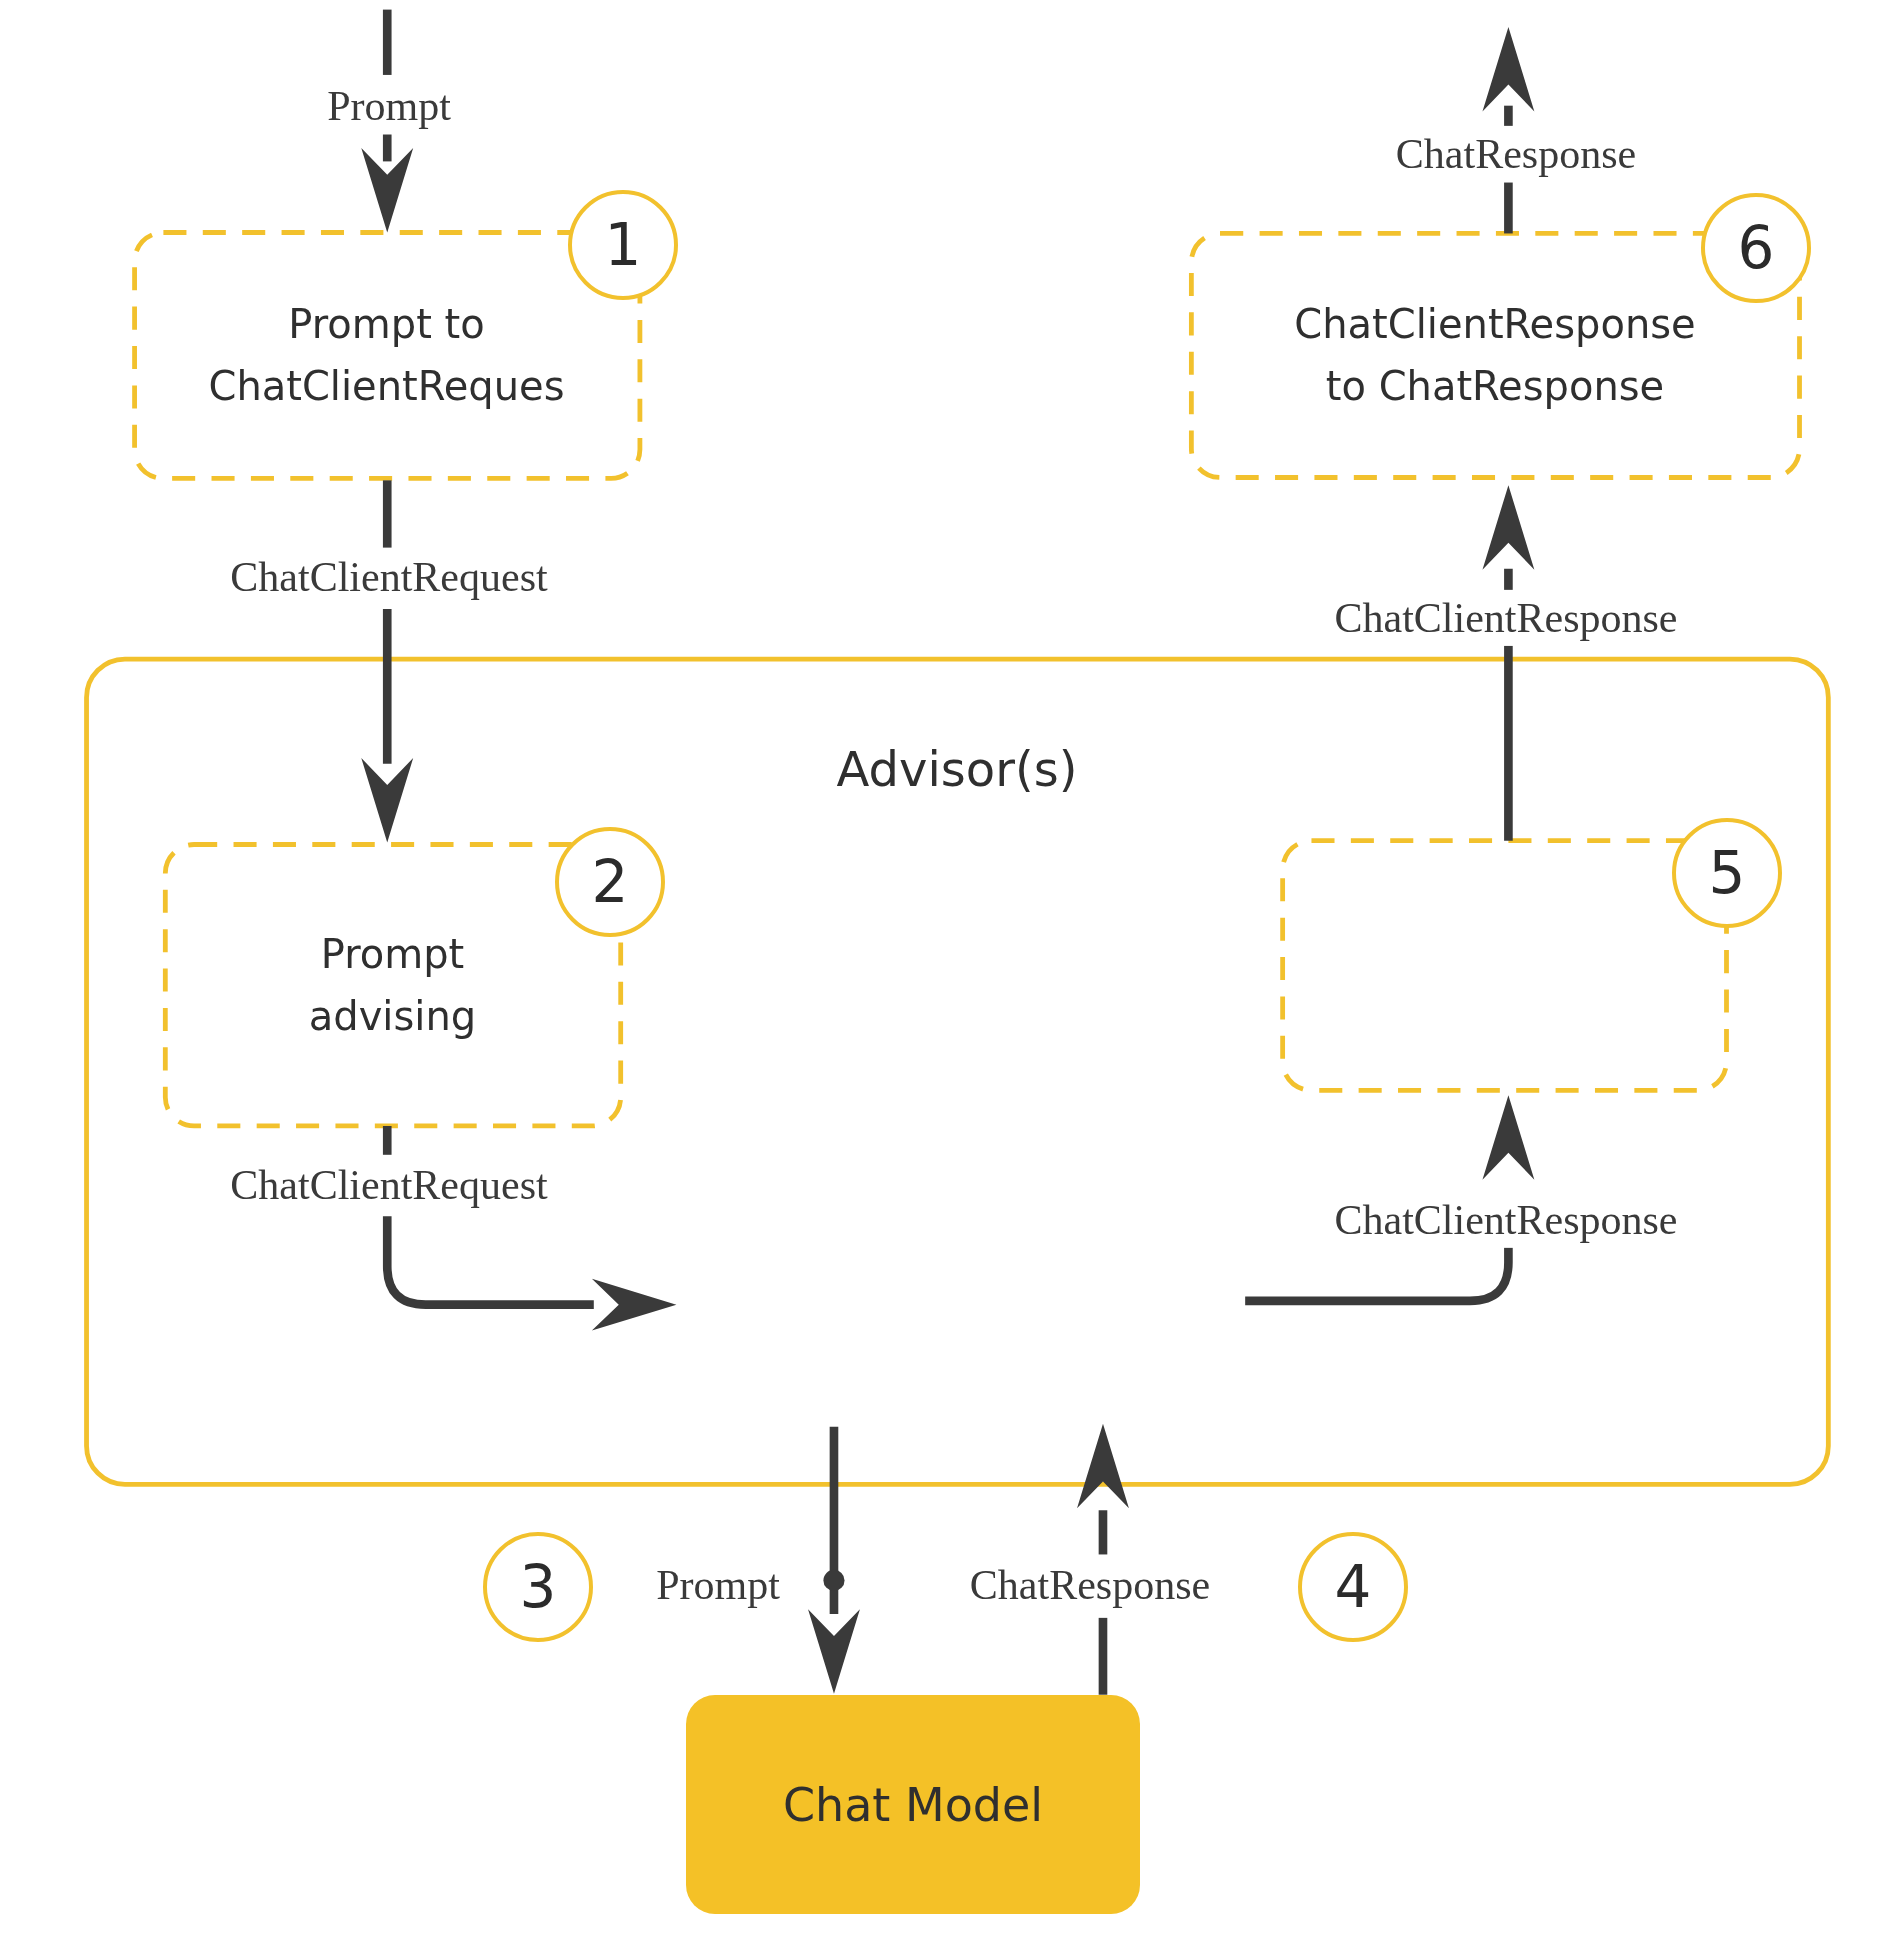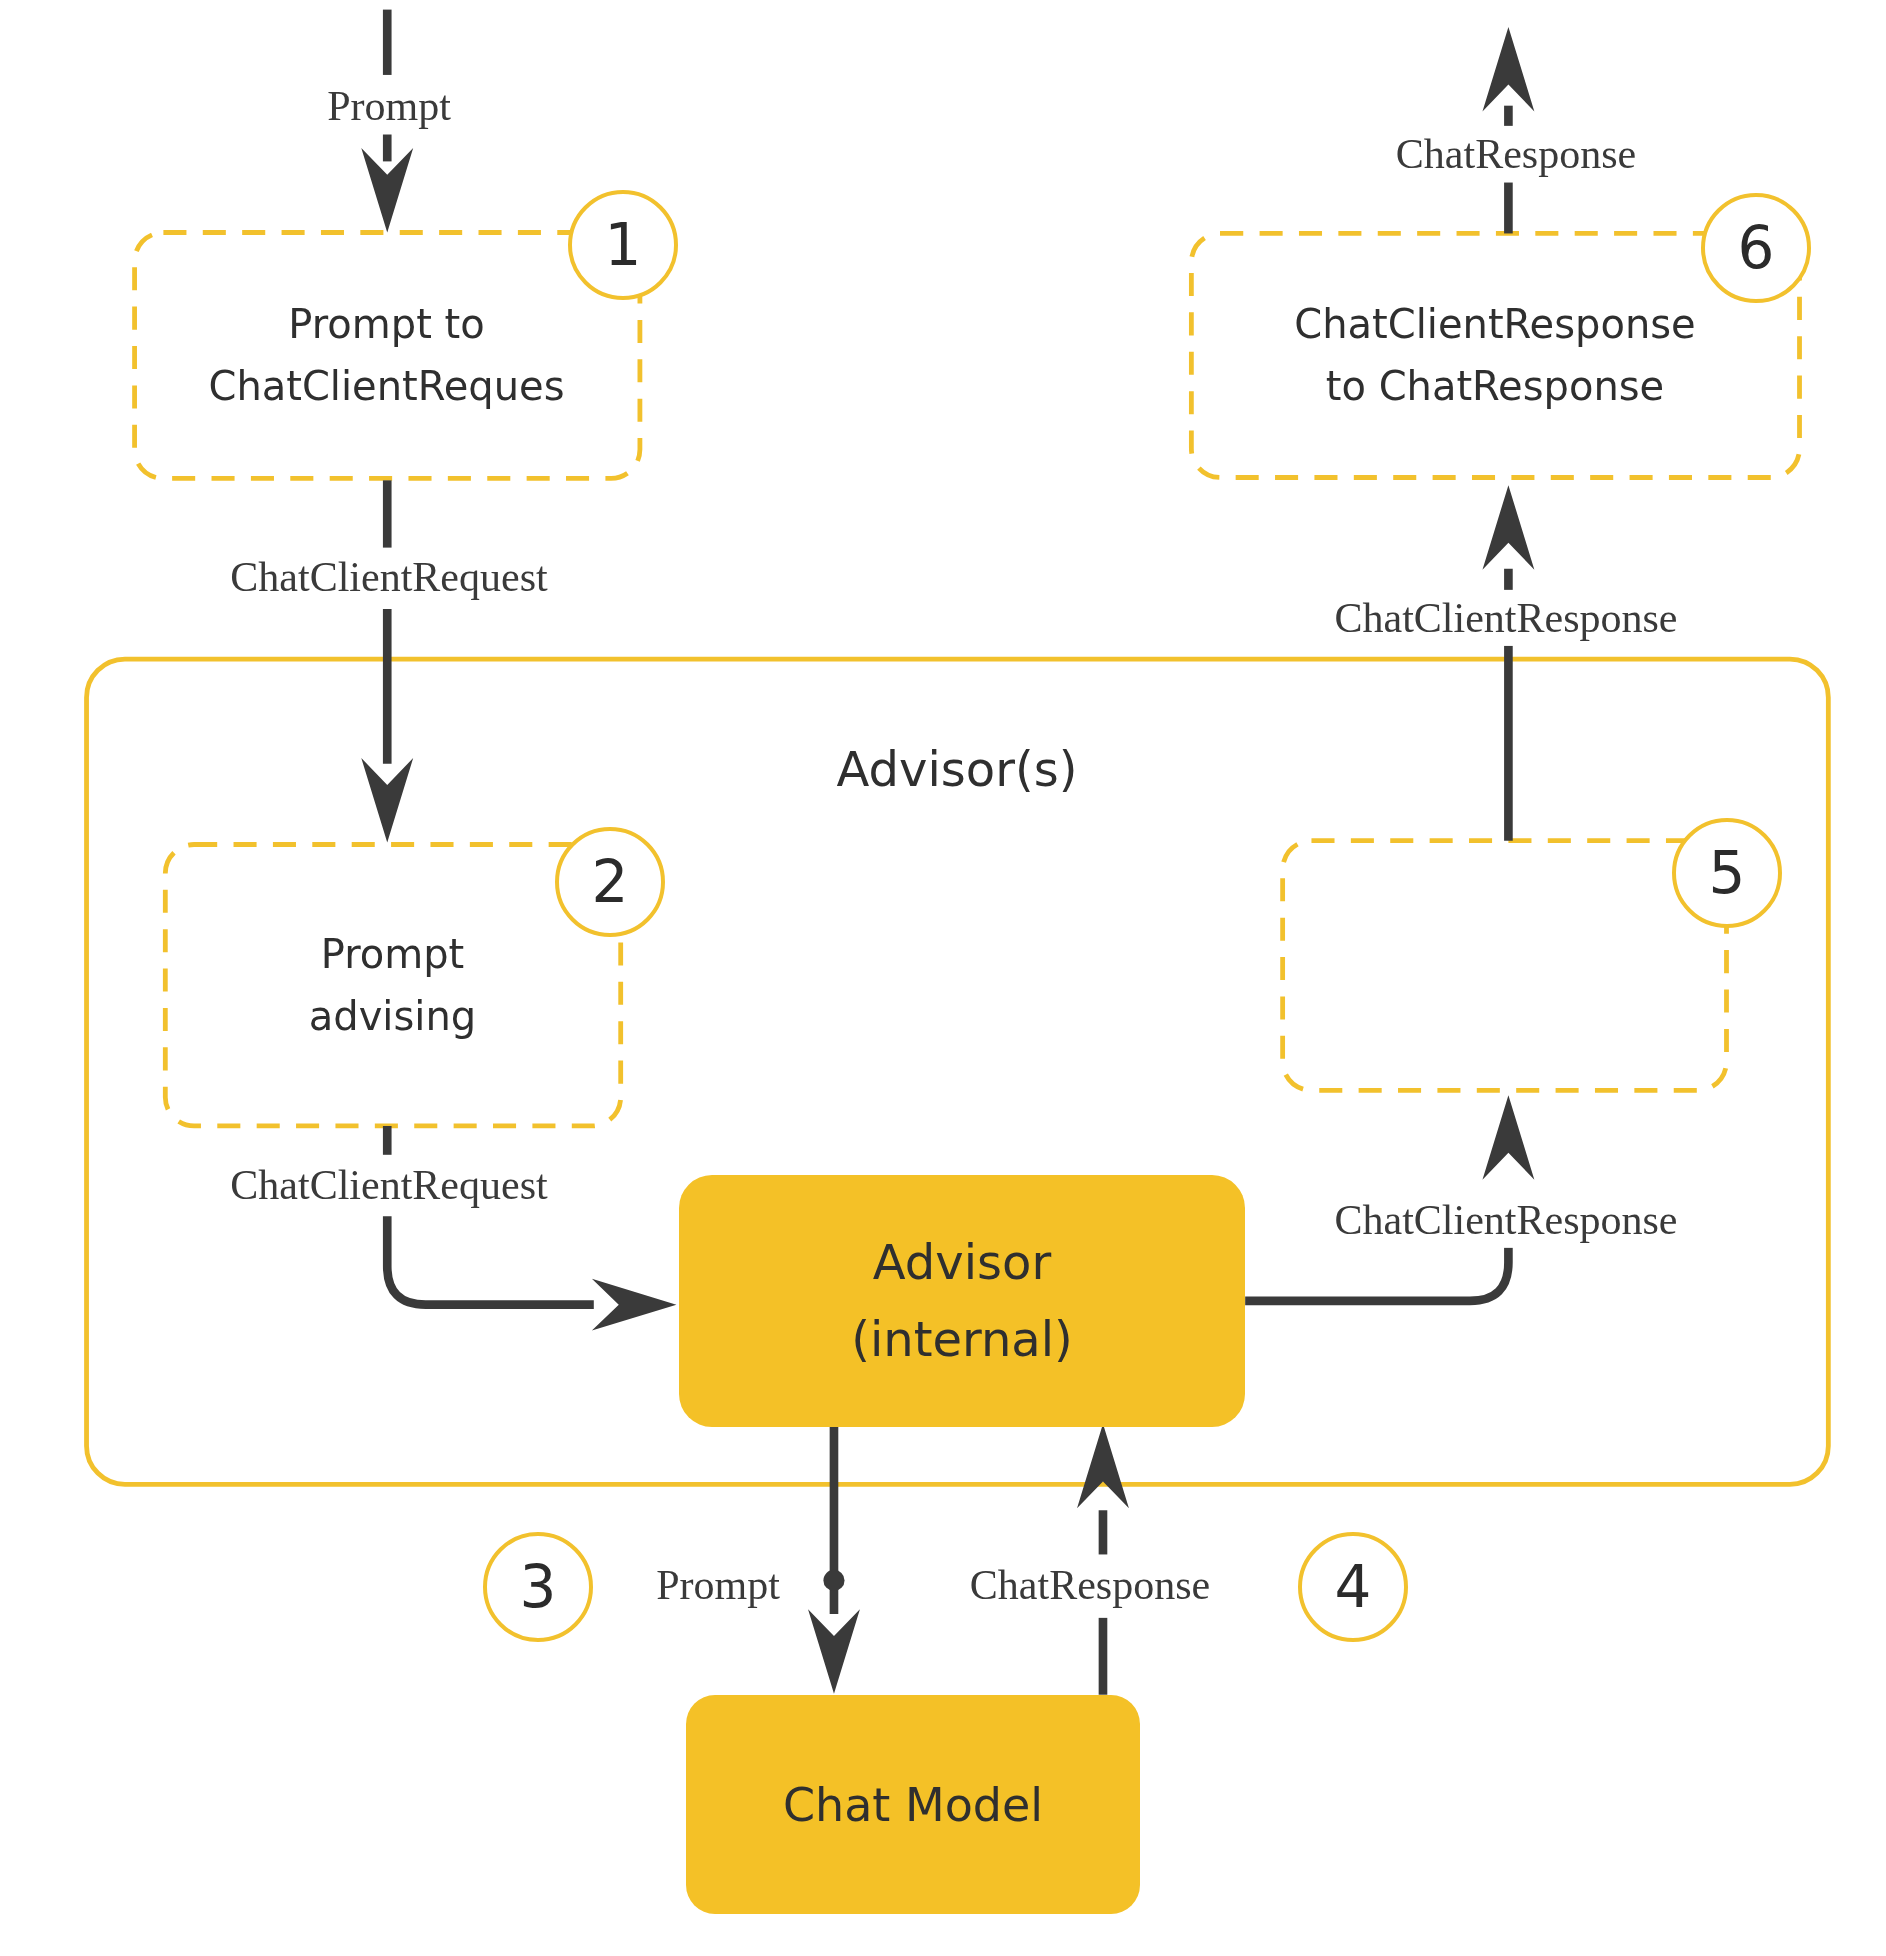--- a/index.html
+++ b/index.html
@@ -73,24 +73,20 @@
       <g>
         <line x1="1148" y1="1764" x2="1148" y2="1684"></line>
         <line x1="1148" y1="1618" x2="1148" y2="1572"></line>
         <path d="M0,0 L-27,-88 L0,-60 L27,-88 Z" transform="translate(1148,1482) rotate(180)" stroke="none"></path>
       </g>
     </g>
   </svg>
 
   <div class="title z3" style="left:957px;top:769px;">Advisor(s)</div>
 
-  <div class="solidbox z3" style="left:679px;top:1175px;width:566px;height:252px;border-radius:33px;font-size:48px;line-height:1.6;">
-    <span>Advisor</span>
-    <span>(internal)</span>
-  </div>
   <div class="solidbox z3" style="left:686px;top:1695px;width:454px;height:219px;border-radius:29px;font-size:46px;">
     <span>Chat Model</span>
   </div>
 
   <div class="boxtext z4" style="left:134px;top:232px;width:505px;height:246px;">
     <span>Prompt to</span>
     <span>ChatClientReques</span>
   </div>
   <div class="boxtext z4" style="left:165px;top:844px;width:455px;height:281px;">
     <span>Prompt</span>

